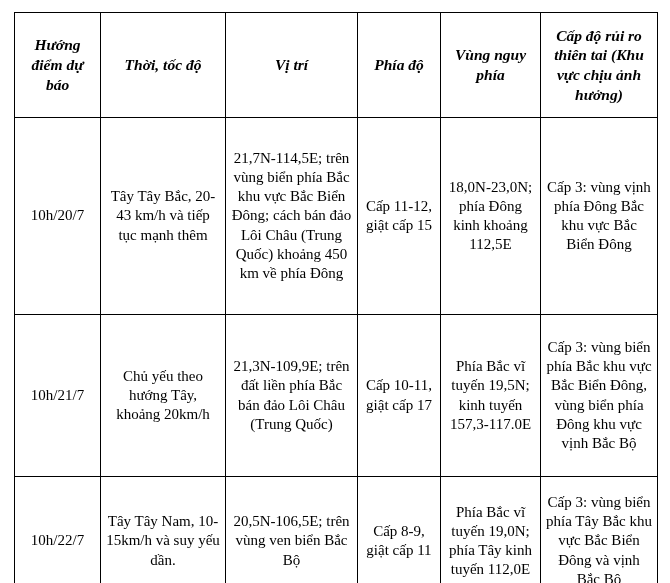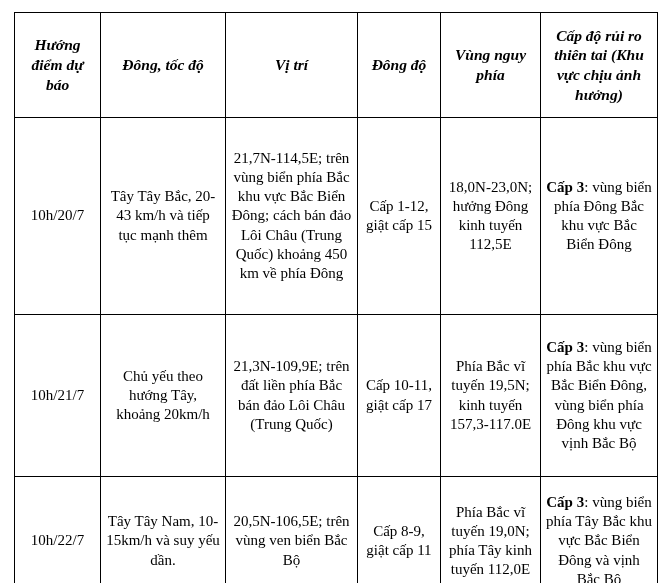--- a/index.html
+++ b/index.html
@@ -67,21 +67,21 @@
     font-size: 15px;
   }
 
   tr.row-1 td { height: 190px; }
   tr.row-2 td { height: 155px; }
   tr.row-3 td { height: 122px; }
 
   .cell-time { font-size: 15px; white-space: nowrap; }
 
   .risk-cell .risk-label {
-    font-weight: bold;
+    font-weight: normal;
   }
   .risk-cell .risk-sep {
     font-weight: normal;
   }
   .risk-cell .risk-text {
     font-weight: normal;
   }
 </style>
 </head>
 <body>
@@ -94,37 +94,37 @@
       <col class="c-dir">
       <col class="c-pos">
       <col class="c-int">
       <col class="c-danger">
       <col class="c-risk">
     </colgroup>
 
     <thead>
       <tr>
         <th>Hướng điểm dự báo</th>
-        <th>Đông, tốc độ</th>
+        <th>Thời, tốc độ</th>
         <th>Vị trí</th>
-        <th>Đông độ</th>
+        <th>Phía độ</th>
         <th>Vùng nguy phía</th>
         <th>Cấp độ rủi ro thiên tai (Khu vực chịu ảnh hưởng)</th>
       </tr>
     </thead>
 
     <tbody>
 
       <tr class="row-1">
         <td class="cell-time">10h/20/7</td>
         <td>Tây Tây Bắc, 20-43 km/h và tiếp tục mạnh thêm</td>
         <td>21,7N-114,5E; trên vùng biển phía Bắc khu vực Bắc Biển Đông; cách bán đảo Lôi Châu (Trung Quốc) khoảng 450 km về phía Đông</td>
-        <td>Cấp 1-12, giật cấp 15</td>
-        <td>18,0N-23,0N; hưởng Đông kinh tuyến 112,5E</td>
-        <td class="risk-cell"><span class="risk-label">Cấp 3</span><span class="risk-sep">: </span><span class="risk-text">vùng biển phía Đông Bắc khu vực Bắc Biển Đông</span></td>
+        <td>Cấp 11-12, giật cấp 15</td>
+        <td>18,0N-23,0N; phía Đông kinh khoảng 112,5E</td>
+        <td class="risk-cell"><span class="risk-label">Cấp 3</span><span class="risk-sep">: </span><span class="risk-text">vùng vịnh phía Đông Bắc khu vực Bắc Biển Đông</span></td>
       </tr>
 
       <tr class="row-2">
         <td class="cell-time">10h/21/7</td>
         <td>Chủ yếu theo hướng Tây, khoảng 20km/h</td>
         <td>21,3N-109,9E; trên đất liền phía Bắc bán đảo Lôi Châu (Trung Quốc)</td>
         <td>Cấp 10-11, giật cấp 17</td>
         <td>Phía Bắc vĩ tuyến 19,5N; kinh tuyến 157,3-117.0E</td>
         <td class="risk-cell"><span class="risk-label">Cấp 3</span><span class="risk-sep">: </span><span class="risk-text">vùng biển phía Bắc khu vực Bắc Biển Đông, vùng biển phía Đông khu vực vịnh Bắc Bộ</span></td>
       </tr>

